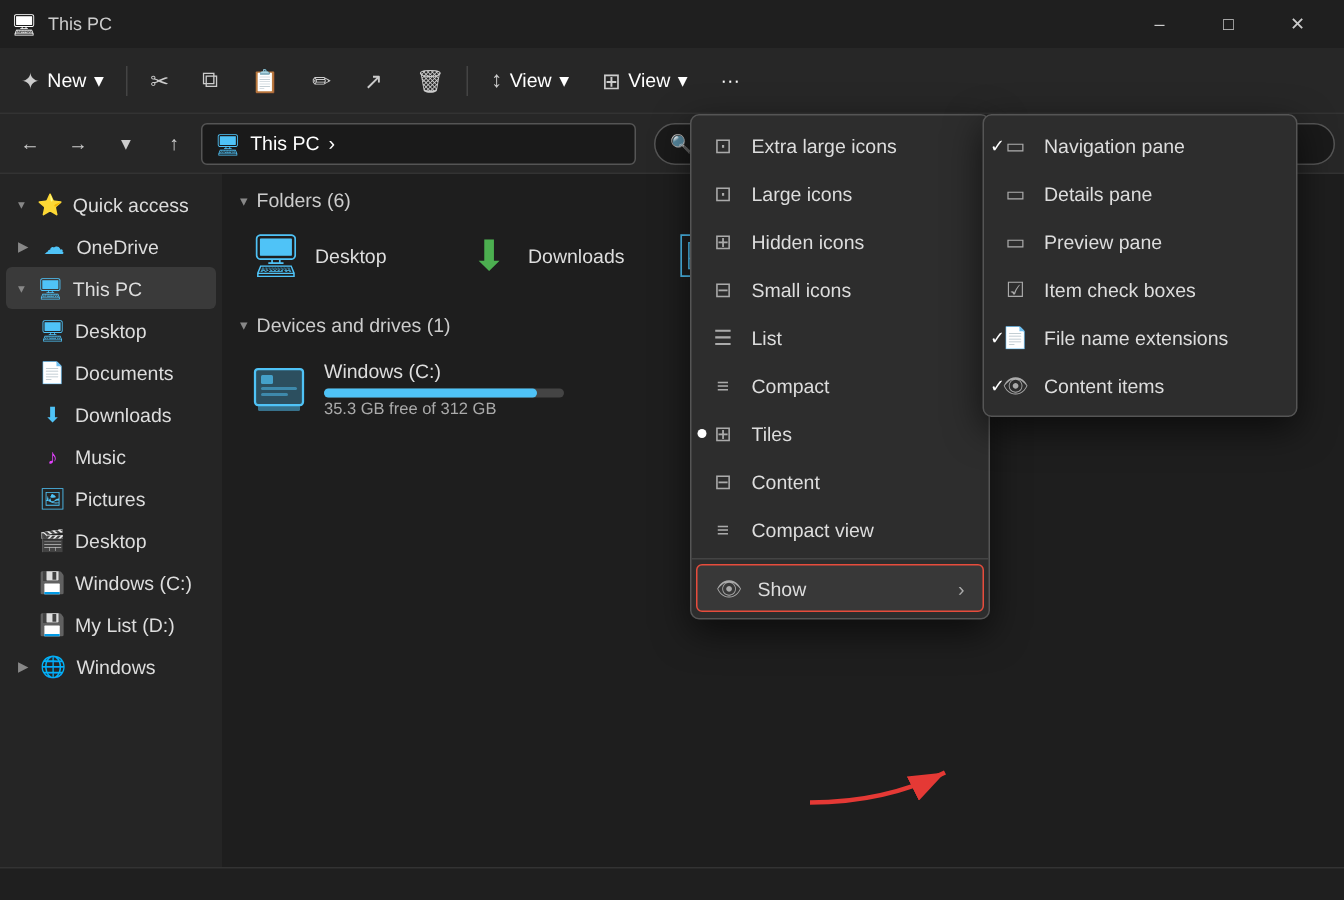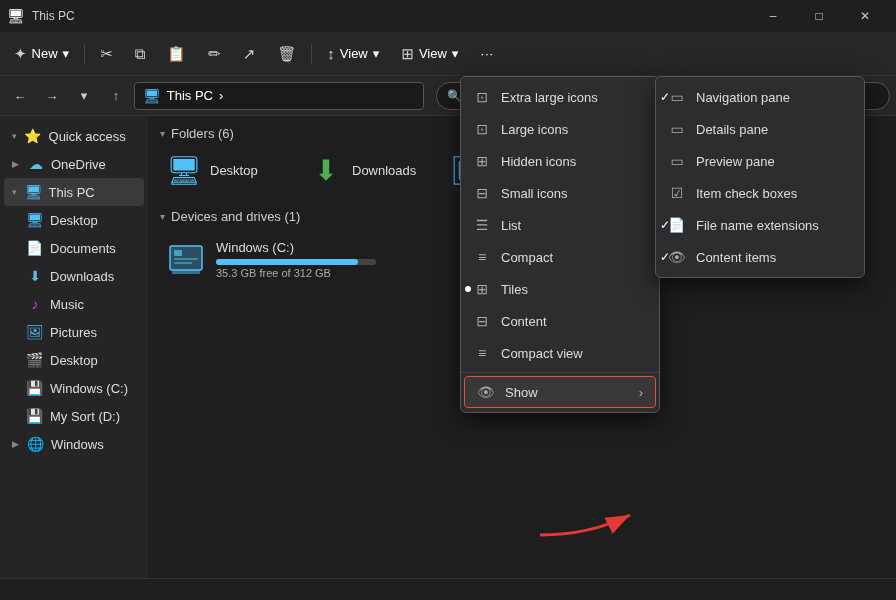--- a/index.html
+++ b/index.html
@@ -448,21 +448,21 @@
     <div class="sidebar-item" style="padding-left:22px">
       <span class="s-icon vid">🎬</span>
       <span>Desktop</span>
     </div>
     <div class="sidebar-item" style="padding-left:22px">
       <span class="s-icon win">💾</span>
       <span>Windows (C:)</span>
     </div>
     <div class="sidebar-item" style="padding-left:22px">
       <span class="s-icon stuff">💾</span>
-      <span>My Sort (D:)</span>
+      <span>My List (D:)</span>
     </div>
     <div class="sidebar-item">
       <span class="sidebar-chevron">▶</span>
       <span class="s-icon net">🌐</span>
       <span>Windows</span>
     </div>
   </div>
 
   <div class="content-area">
     <div class="section-header">

